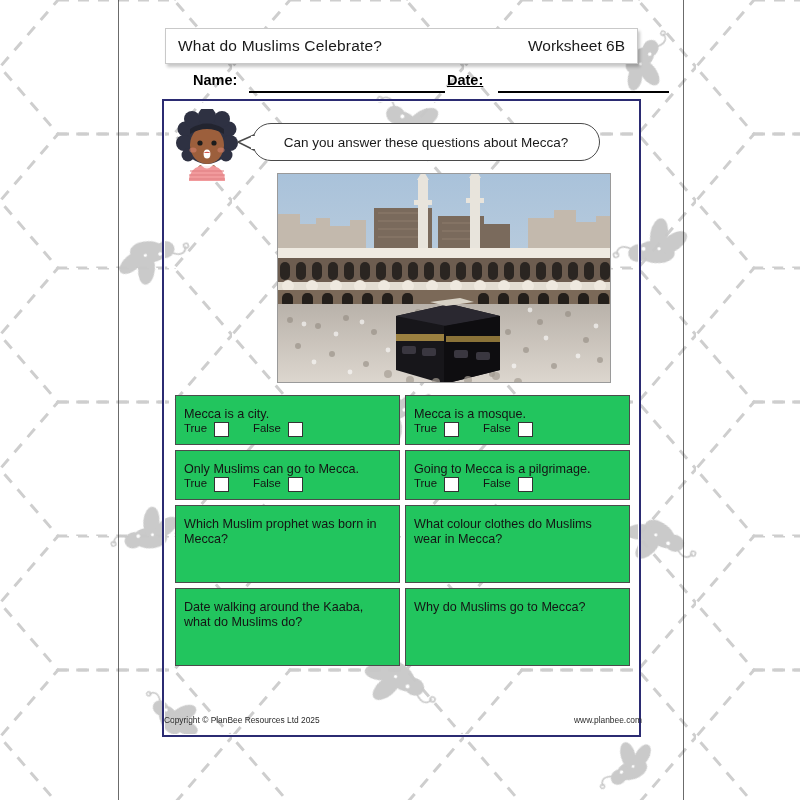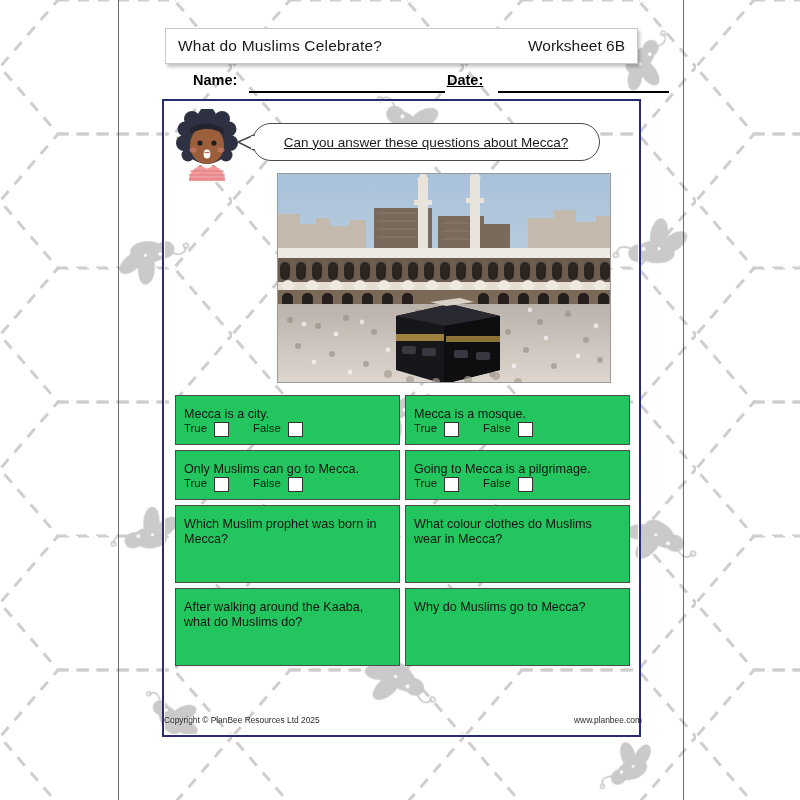--- a/index.html
+++ b/index.html
@@ -114,21 +114,21 @@
     left: 88px; top: 22px;
     width: 348px; height: 38px;
     border: 1.4px solid #4a4a4a;
     border-radius: 19px;
     background: #ffffff;
     display: flex; align-items: center;
     justify-content: center;
     box-sizing: border-box;
   }
   .bubble-text {
-    font-size: 13.5px; color: #1a1a1a; white-space: nowrap; text-decoration: underline;
+    font-size: 13.5px; color: #1a1a1a; white-space: nowrap;
   }
   .bubble-tail {
     position: absolute;
     left: 73px; top: 33px;
     width: 18px; height: 18px;
     z-index: 3;
   }
 
   
   .photo {
@@ -515,21 +515,21 @@
             <div class="qtext">Which Muslim prophet was born in Mecca?</div>
           </div>
           <div class="qbox">
             <div class="qtext">What colour clothes do Muslims wear in Mecca?</div>
           </div>
         </div>
 
 
         <div class="qrow open">
           <div class="qbox">
-            <div class="qtext">After walking around the Kaaba, what do Muslims do?</div>
+            <div class="qtext">Date walking around the Kaaba, what do Muslims do?</div>
           </div>
           <div class="qbox">
             <div class="qtext">Why do Muslims go to Mecca?</div>
           </div>
         </div>
 
       </div>
     </div>
 
     <div class="footer">

